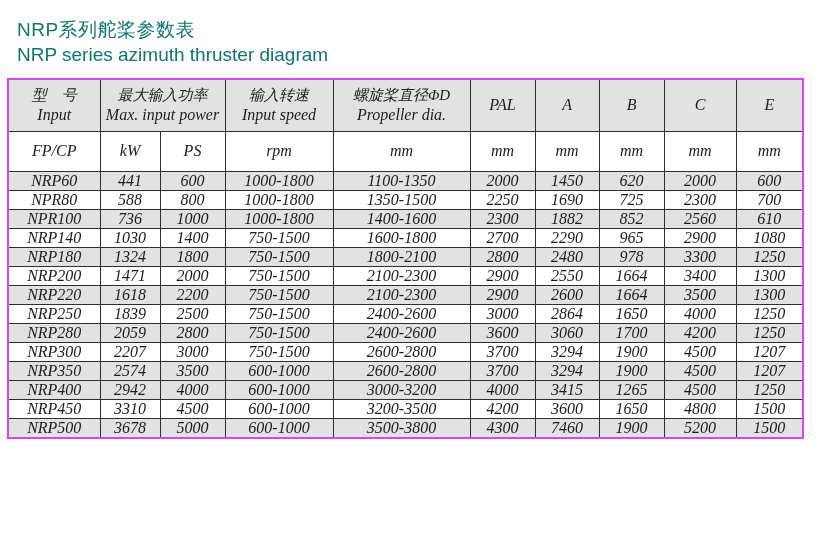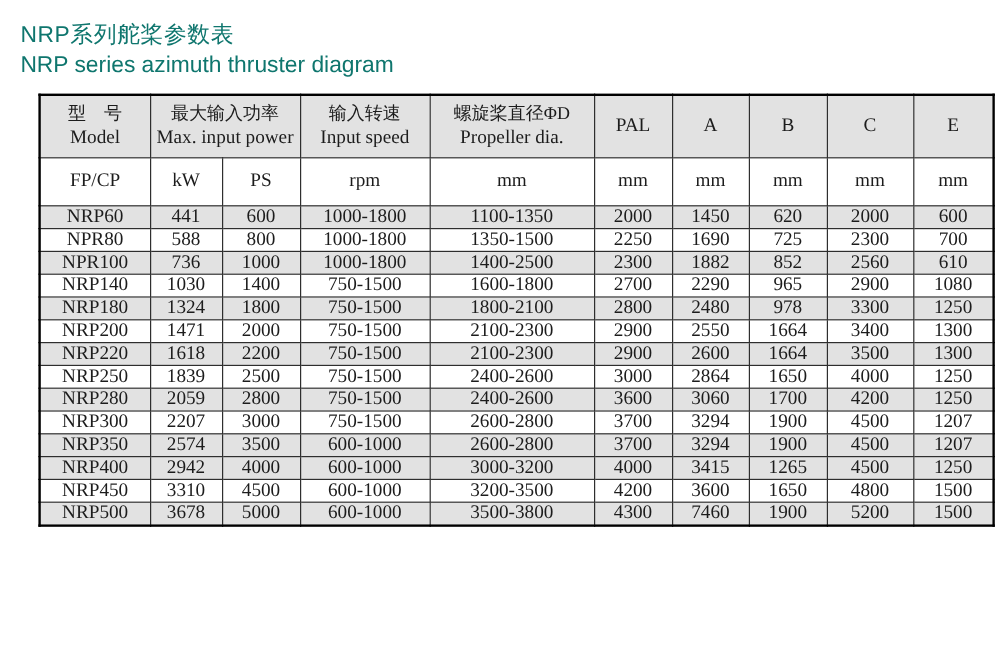--- a/index.html
+++ b/index.html
@@ -10,22 +10,23 @@
   }
   .page-title{
     margin:17px 0 0 17px;
     font-family:"Liberation Sans","DejaVu Sans",sans-serif;
     font-weight:normal;color:#0f766e;
   }
   .page-title .t1{font-size:19px;line-height:25px;letter-spacing:0.5px;}
   .page-title .t2{font-size:19px;line-height:25px;}
   table.params{
     border-collapse:collapse;table-layout:fixed;
-    width:795px;margin:11px 0 0 32px;
-    border:2px solid #000000;
+    width:795px;margin:11px 0 0 7px;
+    border:2px solid #d946ef;
+    font-style:italic;
   }
   table.params th, table.params td{
     border:1px solid #2e2e2e;
     text-align:center;vertical-align:middle;
     padding:0;overflow:hidden;white-space:nowrap;
     font-weight:normal;font-size:16px;color:#1c1c1c;
   }
   tr.head{height:52px;}
   tr.head .zh{font-size:15px;line-height:20px;}
   tr.head .en{font-size:16px;line-height:20px;}
@@ -54,21 +55,21 @@
         <col style="width:65px">
       <col style="width:64px">
         <col style="width:65px">
         <col style="width:72px">
       <col style="width:67px">
     </colgroup>
     <thead>
       <tr class="head shade">
         <th>
           <div class="zh">型　号</div>
-          <div class="en">Model</div>
+          <div class="en">Input</div>
         </th>
         <th colspan="2">
           <div class="zh">最大输入功率</div>
           <div class="en">Max. input power</div>
         </th>
         <th>
           <div class="zh">输入转速</div>
           <div class="en">Input speed</div>
         </th>
         <th>
@@ -117,21 +118,21 @@
     <td>1690</td>
     <td>725</td>
     <td>2300</td>
     <td>700</td>
   </tr>
         <tr class="shade">
     <td>NPR100</td>
     <td>736</td>
     <td>1000</td>
     <td>1000-1800</td>
-    <td>1400-2500</td>
+    <td>1400-1600</td>
     <td>2300</td>
     <td>1882</td>
     <td>852</td>
     <td>2560</td>
     <td>610</td>
   </tr>
         <tr class="plain">
     <td>NRP140</td>
     <td>1030</td>
     <td>1400</td>

